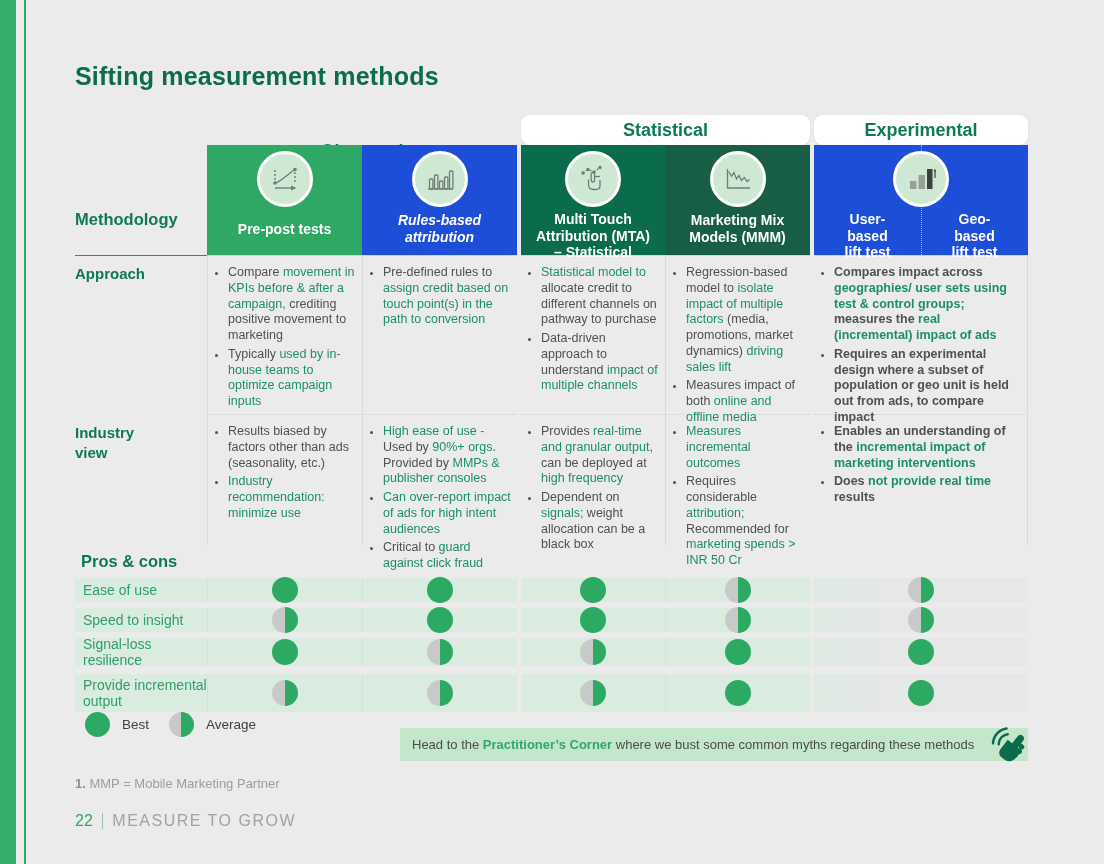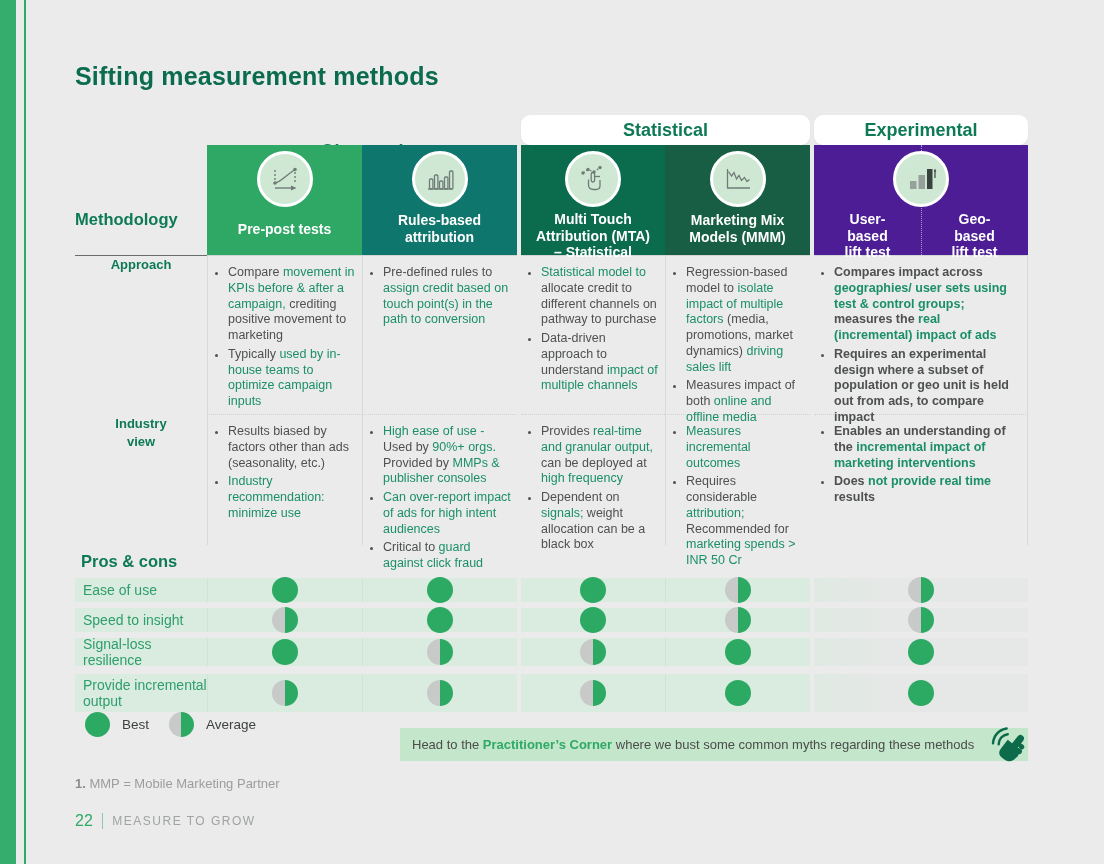--- a/index.html
+++ b/index.html
@@ -35,45 +35,45 @@
   .gp-experimental{width:214px;}
 
   
   .row-headers{top:30px;height:110px;}
   .methodology-label{
     width:132px;flex:none;display:flex;align-items:flex-end;
     font-size:16.5px;font-weight:700;color:#0e7a55;padding-bottom:26px;box-sizing:border-box;
   }
   .mcol{flex:none;display:flex;flex-direction:column;align-items:center;box-sizing:border-box;padding-top:6px;position:relative;}
   .mcol-prepost{width:155px;background:#2fa865;}
-  .mcol-rules{width:155px;background:#0f766e;}
+  .mcol-rules{width:155px;background:#1d4ed8;font-style:italic;}
   .mcol-mta{width:144px;background:#0b6b4d;}
   .mcol-mmm{width:145px;background:#175e44;}
-  .mcol-exp{width:214px;background:#4c1d95;flex-direction:row;padding:0;}
+  .mcol-exp{width:214px;background:#1d4ed8;flex-direction:row;padding:0;}
   .exp-inner{position:absolute;inset:0;display:flex;flex-direction:column;align-items:center;padding-top:6px;box-sizing:border-box;}
   .exp-labels{display:flex;width:100%;flex:1;}
   .exp-half{flex:1;display:flex;align-items:center;justify-content:center;text-align:center;}
   .exp-divider{position:absolute;left:50%;top:0;bottom:0;width:0;border-left:1px dotted rgba(255,255,255,.55);}
   .icon-circle{
     width:50px;height:50px;border-radius:50%;background:#cfe8d4;border:3px solid #ffffff;
     display:flex;align-items:center;justify-content:center;flex:none;z-index:1;
   }
   .col-label{
     flex:1;display:flex;align-items:center;justify-content:center;text-align:center;
     color:#ffffff;font-weight:700;font-size:14px;line-height:1.18;white-space:pre-line;
     padding:4px 2px 8px 2px;z-index:1;
   }
   .exp-half .col-label{flex:none;padding-bottom:10px;}
 
   
   .row-approach{top:140px;height:160px;}
   .row-industry{top:300px;height:130px;}
   .rowlabel-cell{
-    width:132px;flex:none;box-sizing:border-box;
-    font-size:13px;font-weight:700;color:#0e7a55;line-height:1.35;text-align:center;
+    width:132px;flex:none;box-sizing:border-box;padding-top:8px;
+    font-size:15px;font-weight:700;color:#0e7a55;line-height:1.35;
   }
   .row-approach .rowlabel-cell{border-top:1.5px solid #6a6d6b;}
   .bcell{flex:none;box-sizing:border-box;border-top:1px solid #d3d5d4;}
   .bc1{width:155px;border-left:1px solid #d8dad9;}
   .bc2{width:155px;border-left:1px solid #d8dad9;}
   .bc3{width:144px;}
   .bc4{width:145px;border-left:1px solid #d8dad9;}
   .bc5{width:214px;border-right:1px solid #d8dad9;font-weight:bold;}
   .row-approach .bcell{border-bottom:1px dotted #d0d2d1;}
   .bullets{margin:0;padding:9px 5px 0 20px;}
@@ -118,21 +118,21 @@
   .callout-text{font-size:13px;color:#4a4d4b;white-space:nowrap;}
   .callout-link{color:#2fa966;font-weight:700;}
   .hand-icon{position:absolute;right:-8px;top:-4px;width:52px;height:52px;}
 
   
   .footnote{position:absolute;left:75px;top:776px;font-size:13px;color:#9b9e9c;}
   .footnote b{color:#8c8f8d;}
   .page-footer{position:absolute;left:75px;top:812px;display:flex;align-items:center;gap:9px;}
   .page-num{font-size:16px;color:#2fa966;}
   .footer-div{width:1.5px;height:16px;background:#8fc9ab;}
-  .footer-text{font-size:12px;color:#a0a3a1;letter-spacing:1.5px;}
+  .footer-text{font-size:16px;color:#a0a3a1;letter-spacing:1.5px;}
 
   .icon-art{display:block;}
 </style>
 </head>
 <body>
 
 <div class="edge-bar"></div>
 <div class="edge-line"></div>
 
 <h1 class="page-title">Sifting measurement methods</h1>

